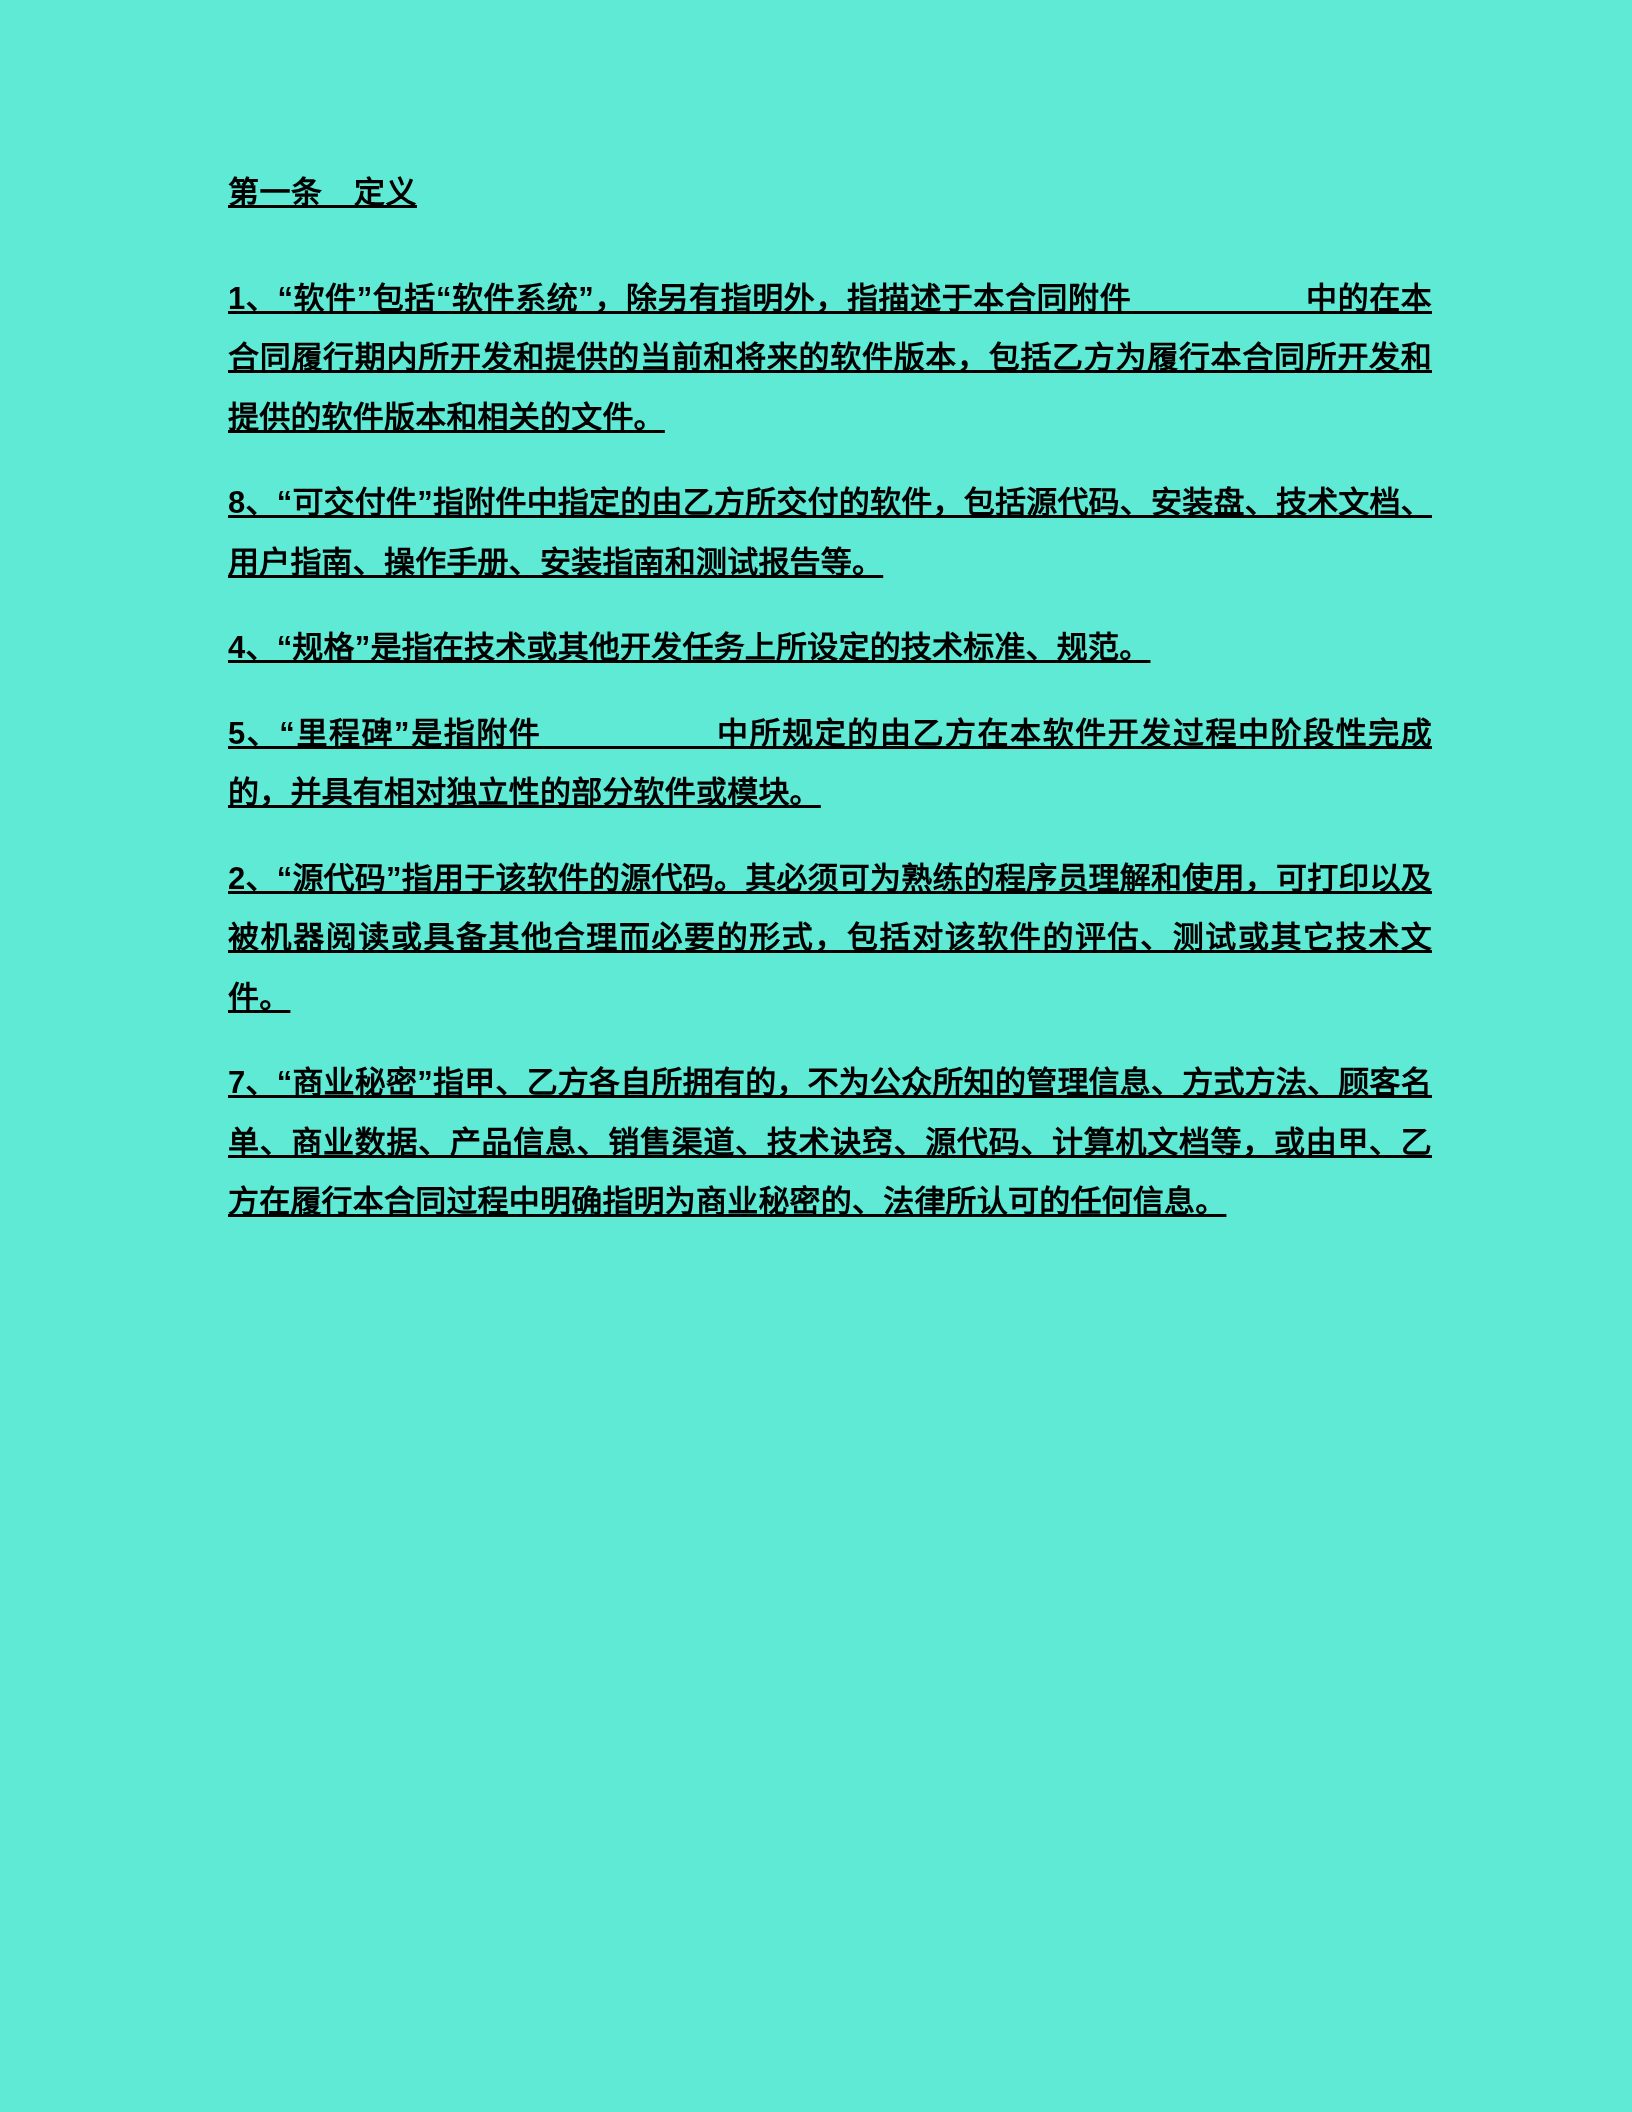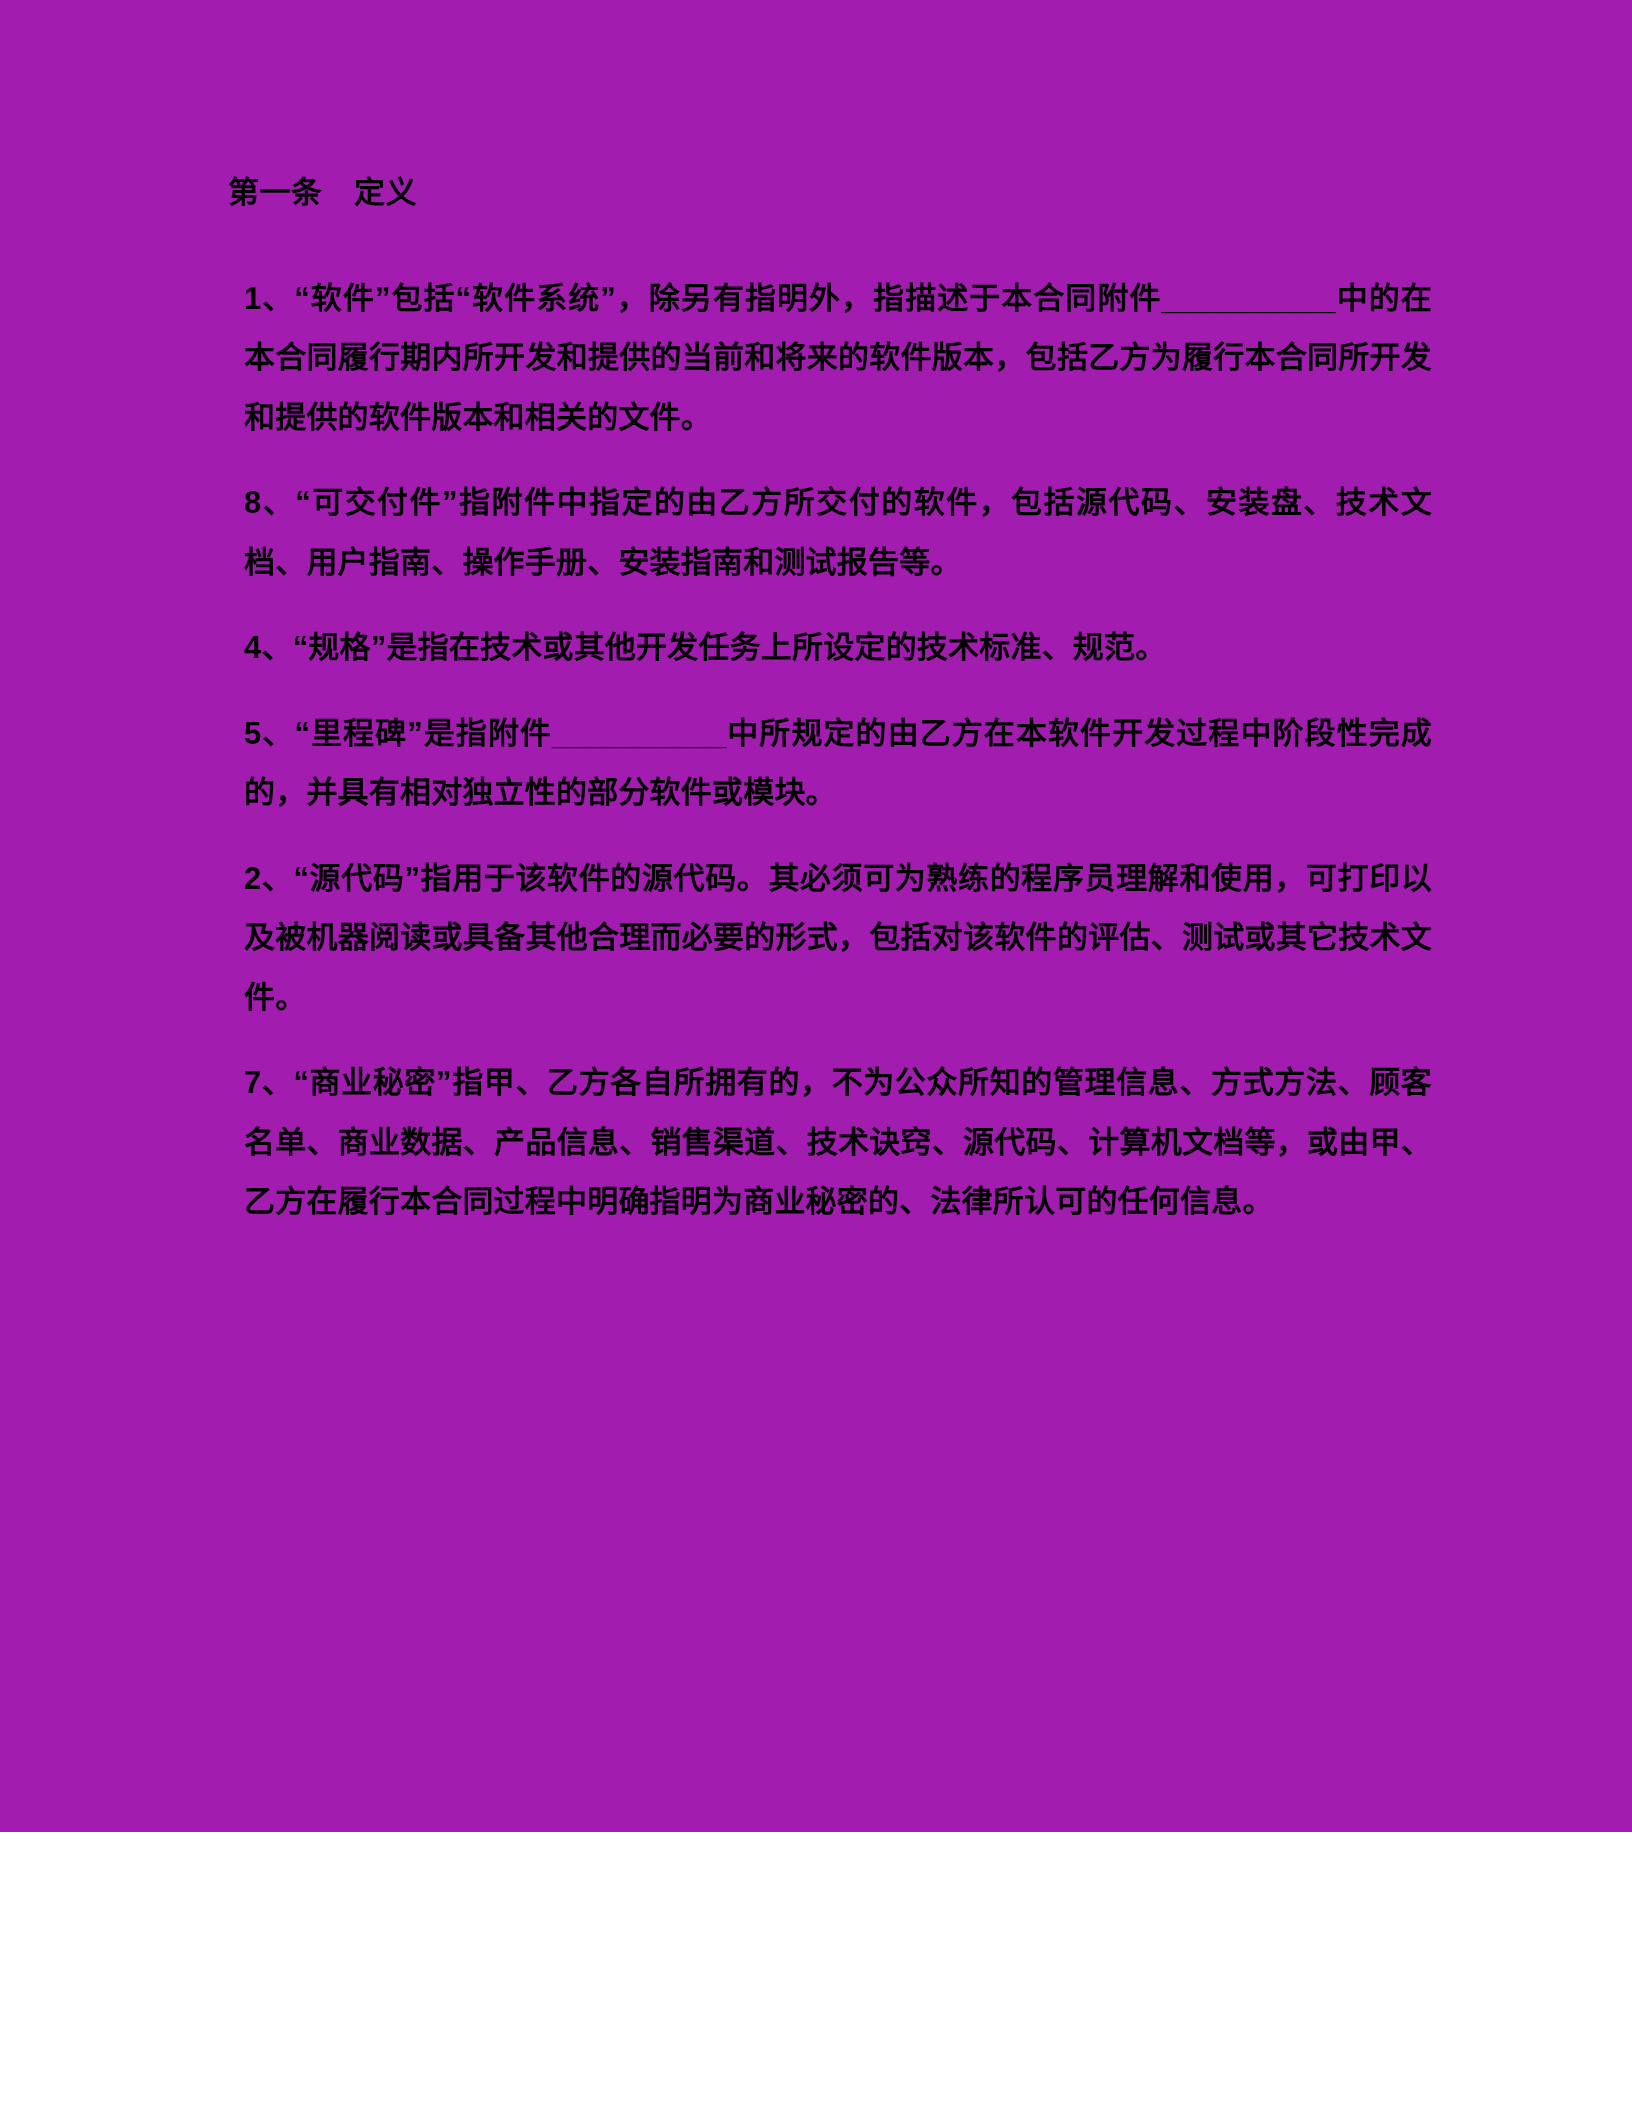--- a/index.html
+++ b/index.html
@@ -10,37 +10,38 @@
   body {
     width: 1632px;
     height: 2112px;
     font-family: "Liberation Sans", sans-serif;
     color: #000000;
     overflow: hidden;
   }
   .page {
     box-sizing: border-box;
     width: 1632px;
-    height: 1832px;
+    height: 2112px;
     padding: 170px 200px 0 228px;
-    background: #a21caf;
+    background: #5eead4;
+    text-decoration: underline;
   }
   .doc-heading {
     font-size: 31px;
     font-weight: bold;
     line-height: 1.5;
     margin: 0 0 52px 0;
     letter-spacing: 0.5px;
     white-space: pre;
   }
   .para {
     font-size: 31px;
     font-weight: bold;
     line-height: 1.92;
-    margin: 0 0 26px 16px;
+    margin: 0 0 26px 0;
     text-align: justify;
     text-justify: inter-ideograph;
     letter-spacing: 0.2px;
   }
   .para:last-child {
     margin-bottom: 0;
   }
 </style>
 </head>
 <body>

